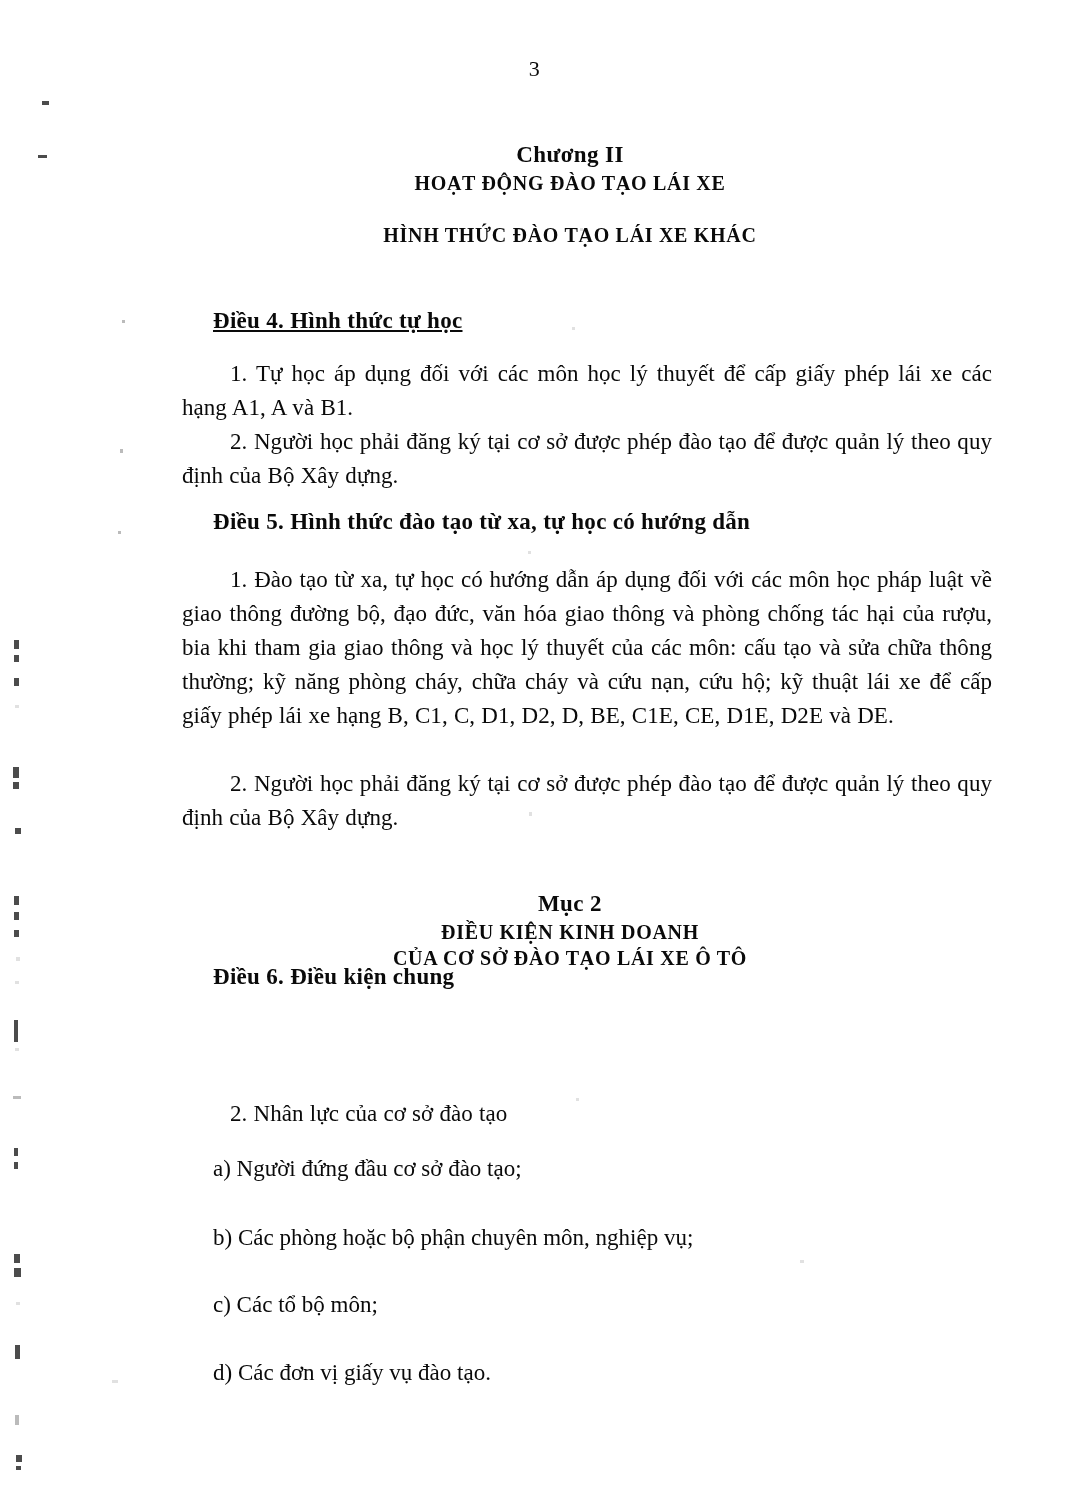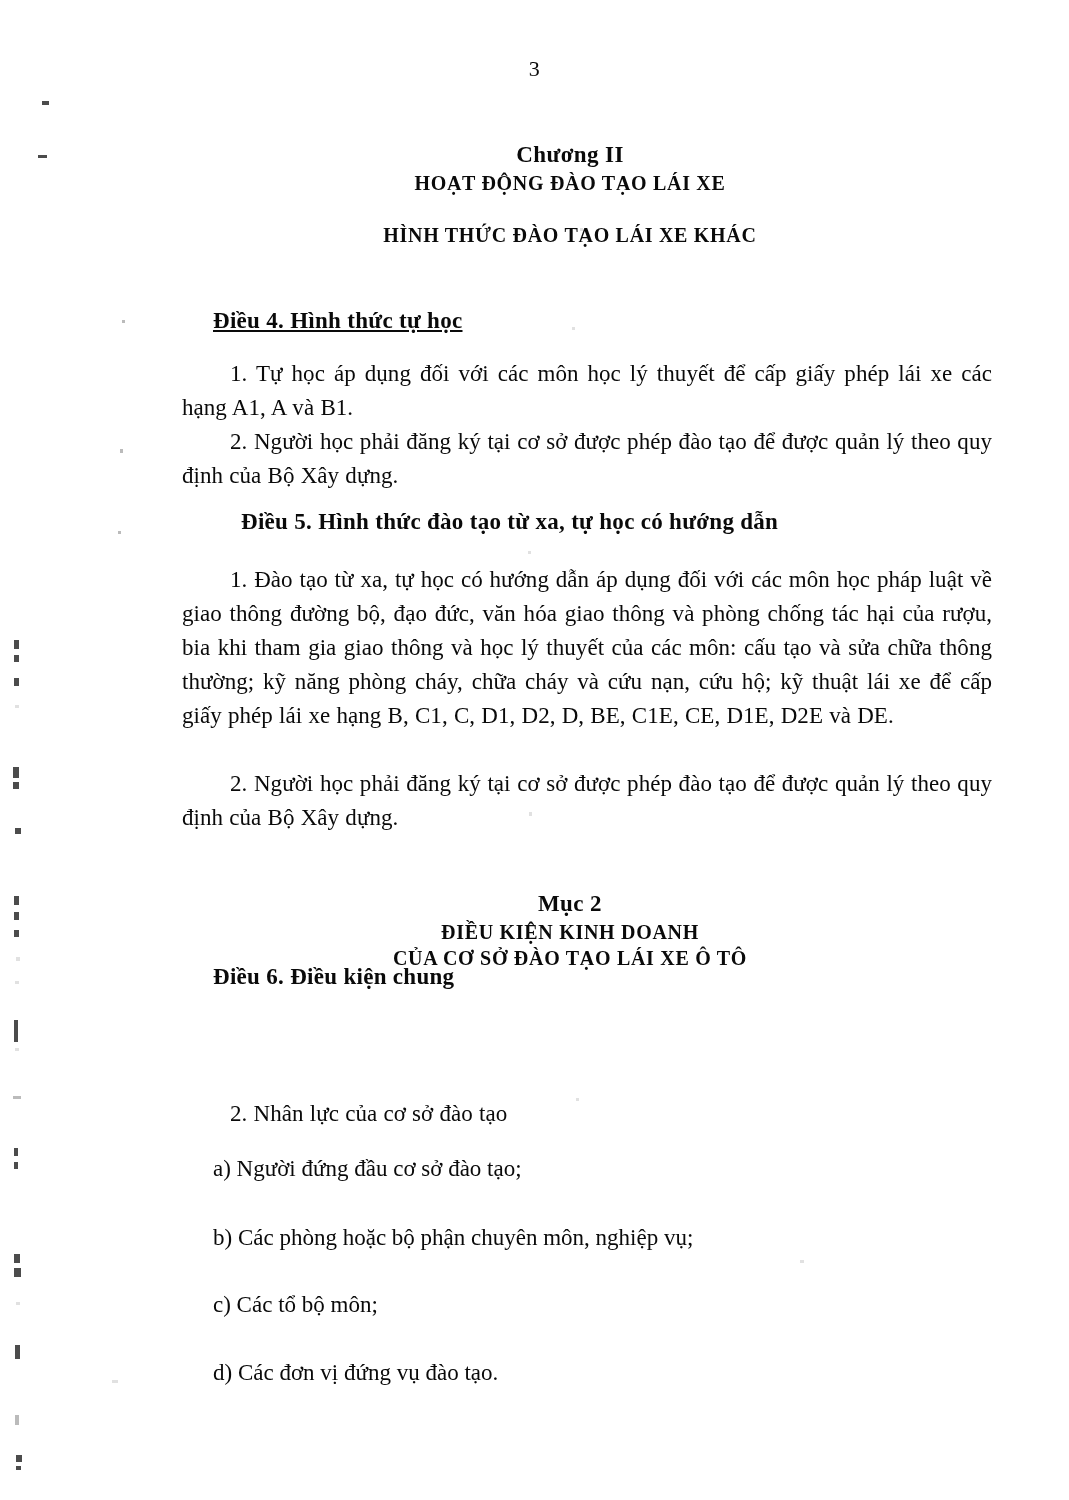--- a/index.html
+++ b/index.html
@@ -126,21 +126,21 @@
   <div class="heading-block" style="top:222px;">
     <div class="heading-line heading-large">HÌNH THỨC ĐÀO TẠO LÁI XE KHÁC</div>
   </div>
 
   <div class="article-heading" style="top:308px;text-decoration:underline;">Điều 4. Hình thức tự học</div>
 
   <div class="para" style="top:357px;">1. Tự học áp dụng đối với các môn học lý thuyết để cấp giấy phép lái xe các hạng A1, A và B1.</div>
 
   <div class="para" style="top:425px;">2. Người học phải đăng ký tại cơ sở được phép đào tạo để được quản lý theo quy định của Bộ Xây dựng.</div>
 
-  <div class="article-heading" style="top:509px;margin-left:28px;">Điều 5. Hình thức đào tạo từ xa, tự học có hướng dẫn</div>
+  <div class="article-heading" style="top:509px;">Điều 5. Hình thức đào tạo từ xa, tự học có hướng dẫn</div>
 
   <div class="para" style="top:563px;">1. Đào tạo từ xa, tự học có hướng dẫn áp dụng đối với các môn học pháp luật về giao thông đường bộ, đạo đức, văn hóa giao thông và phòng chống tác hại của rượu, bia khi tham gia giao thông và học lý thuyết của các môn: cấu tạo và sửa chữa thông thường; kỹ năng phòng cháy, chữa cháy và cứu nạn, cứu hộ; kỹ thuật lái xe để cấp giấy phép lái xe hạng B, C1, C, D1, D2, D, BE, C1E, CE, D1E, D2E và DE.</div>
 
   <div class="para" style="top:767px;">2. Người học phải đăng ký tại cơ sở được phép đào tạo để được quản lý theo quy định của Bộ Xây dựng.</div>
 
   <div class="heading-block" style="top:889px;">
     <div class="heading-line heading-small">Mục 2</div>
     <div class="heading-line heading-large">ĐIỀU KIỆN KINH DOANH</div>
     <div class="heading-line heading-large">CỦA CƠ SỞ ĐÀO TẠO LÁI XE Ô TÔ</div>
   </div>
@@ -149,21 +149,21 @@
 
 
   <div class="para last-line-left" style="top:1097px;">2. Nhân lực của cơ sở đào tạo</div>
 
   <div class="list-item" style="top:1221px;">b) Các phòng hoặc bộ phận chuyên môn, nghiệp vụ;</div>
 
   <div class="list-item" style="top:1152px;">a) Người đứng đầu cơ sở đào tạo;</div>
 
   <div class="list-item" style="top:1288px;">c) Các tổ bộ môn;</div>
 
-  <div class="list-item" style="top:1356px;">d) Các đơn vị đứng vụ đào tạo.</div>
+  <div class="list-item" style="top:1356px;">d) Các đơn vị giấy vụ đào tạo.</div>
 
   <div class="speck" style="left:42px;  top:101px; width:7px;  height:4px;"></div>
   <div class="speck" style="left:38px;  top:155px; width:9px;  height:3px;"></div>
 
   <div class="speck soft" style="left:122px; top:320px; width:3px; height:3px;"></div>
   <div class="speck soft" style="left:120px; top:449px; width:3px; height:4px;"></div>
   <div class="speck soft" style="left:118px; top:531px; width:3px; height:3px;"></div>
 
   <div class="speck" style="left:14px;  top:640px; width:5px; height:9px;"></div>
   <div class="speck" style="left:14px;  top:655px; width:5px; height:7px;"></div>

